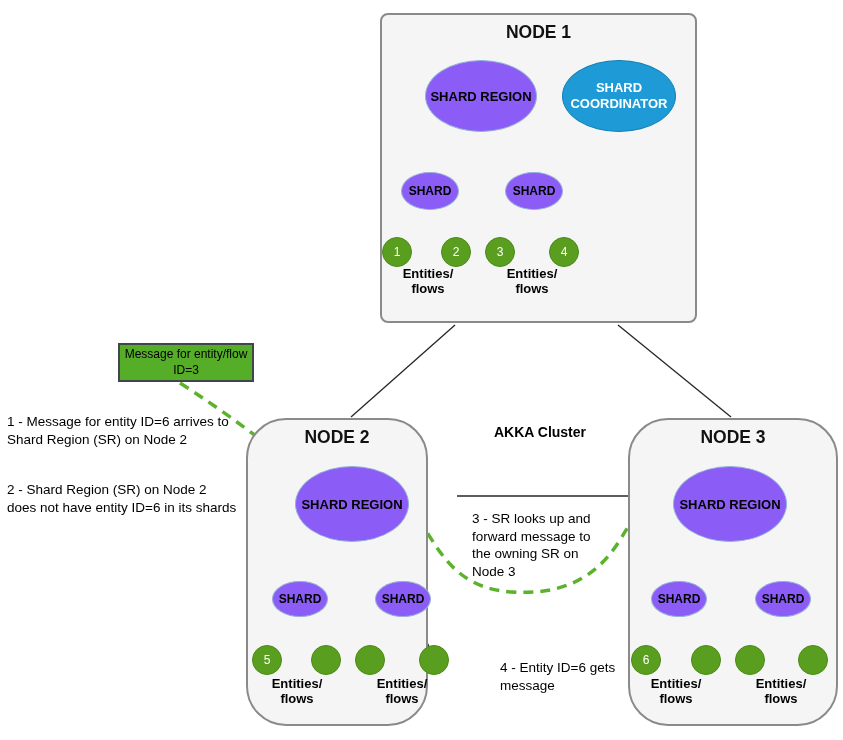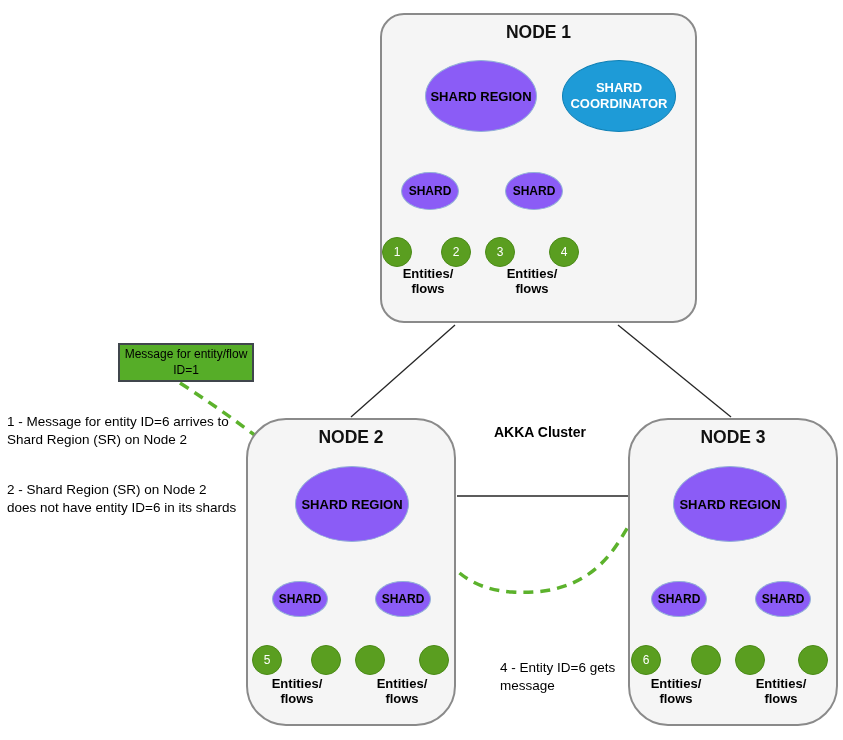--- a/index.html
+++ b/index.html
@@ -3,21 +3,21 @@
 <meta charset="utf-8">
 <style>
   html,body { margin:0; padding:0; background:#ffffff; }
   .canvas {
     position:relative; width:843px; height:740px; background:#ffffff;
     font-family:"Liberation Sans", sans-serif; overflow:hidden;
   }
   svg.wires { position:absolute; left:0; top:0; width:843px; height:740px; pointer-events:none; }
 
   .node {
-    position:absolute; background:#f5f5f5; border:2px solid #8a8a8a; border-radius:24px;
+    position:absolute; background:#f5f5f5; border:2px solid #8a8a8a; border-radius:8px;
     box-sizing:border-box;
   }
   .node-title {
     position:absolute; top:7px; left:0; right:0; text-align:center;
     font-weight:bold; font-size:17.5px; color:#111;
   }
   .ellipse {
     position:absolute; background:#8b5cf6; border:1px solid #93b1d7; border-radius:50%;
     display:flex; align-items:center; justify-content:center; text-align:center;
     font-weight:bold; color:#000; box-sizing:border-box;
@@ -114,21 +114,21 @@
     <div class="entity" style="left:0px; top:222px;">1</div>
     <div class="entity" style="left:59px; top:222px;">2</div>
     <div class="entity" style="left:103px; top:222px;">3</div>
     <div class="entity" style="left:167px; top:222px;">4</div>
     <div class="entities-label" style="left:11px; top:251px;">Entities/
 flows</div>
     <div class="entities-label" style="left:115px; top:251px;">Entities/
 flows</div>
   </div>
 
-  <div class="node" style="left:246px; top:418px; width:210px; height:308px; border-radius:40px;padding-left:16px;">
+  <div class="node" style="left:246px; top:418px; width:182px; height:308px; border-radius:40px;padding-left:16px;">
     <div class="node-title">NODE 2</div>
     <div class="ellipse sr" style="left:47px; top:46px; width:114px; height:76px;">SHARD REGION</div>
     <div class="ellipse shard" style="left:24px; top:161px; width:56px; height:36px;">SHARD</div>
     <div class="ellipse shard" style="left:127px; top:161px; width:56px; height:36px;">SHARD</div>
     <div class="entity" style="left:4px; top:225px;">5</div>
     <div class="entity" style="left:63px; top:225px;"></div>
     <div class="entity" style="left:107px; top:225px;"></div>
     <div class="entity" style="left:171px; top:225px;"></div>
     <div class="entities-label" style="left:14px; top:256px;">Entities/
 flows</div>
@@ -145,24 +145,28 @@
     <div class="entity" style="left:61px; top:225px;"></div>
     <div class="entity" style="left:105px; top:225px;"></div>
     <div class="entity" style="left:168px; top:225px;"></div>
     <div class="entities-label" style="left:11px; top:256px;">Entities/
 flows</div>
     <div class="entities-label" style="left:116px; top:256px;">Entities/
 flows</div>
   </div>
 
   <div class="message-box">Message for entity/flow
-ID=1</div>
+ID=3</div>
 
   <div class="cluster-label">AKKA Cluster</div>
 
   <div class="annotation" style="left:7px; top:413px; width:262px;">1 - Message for entity ID=6 arrives to
 Shard Region (SR) on Node 2</div>
   <div class="annotation" style="left:7px; top:481px; width:262px;">2 - Shard Region (SR) on Node 2
 does not have entity ID=6 in its shards</div>
+  <div class="annotation" style="left:472px; top:510px; width:140px;">3 - SR looks up and
+forward message to
+the owning SR on
+Node 3</div>
   <div class="annotation" style="left:500px; top:659px; width:145px;">4 - Entity ID=6 gets
 message</div>
 
 </div>
 
 </body></html>

